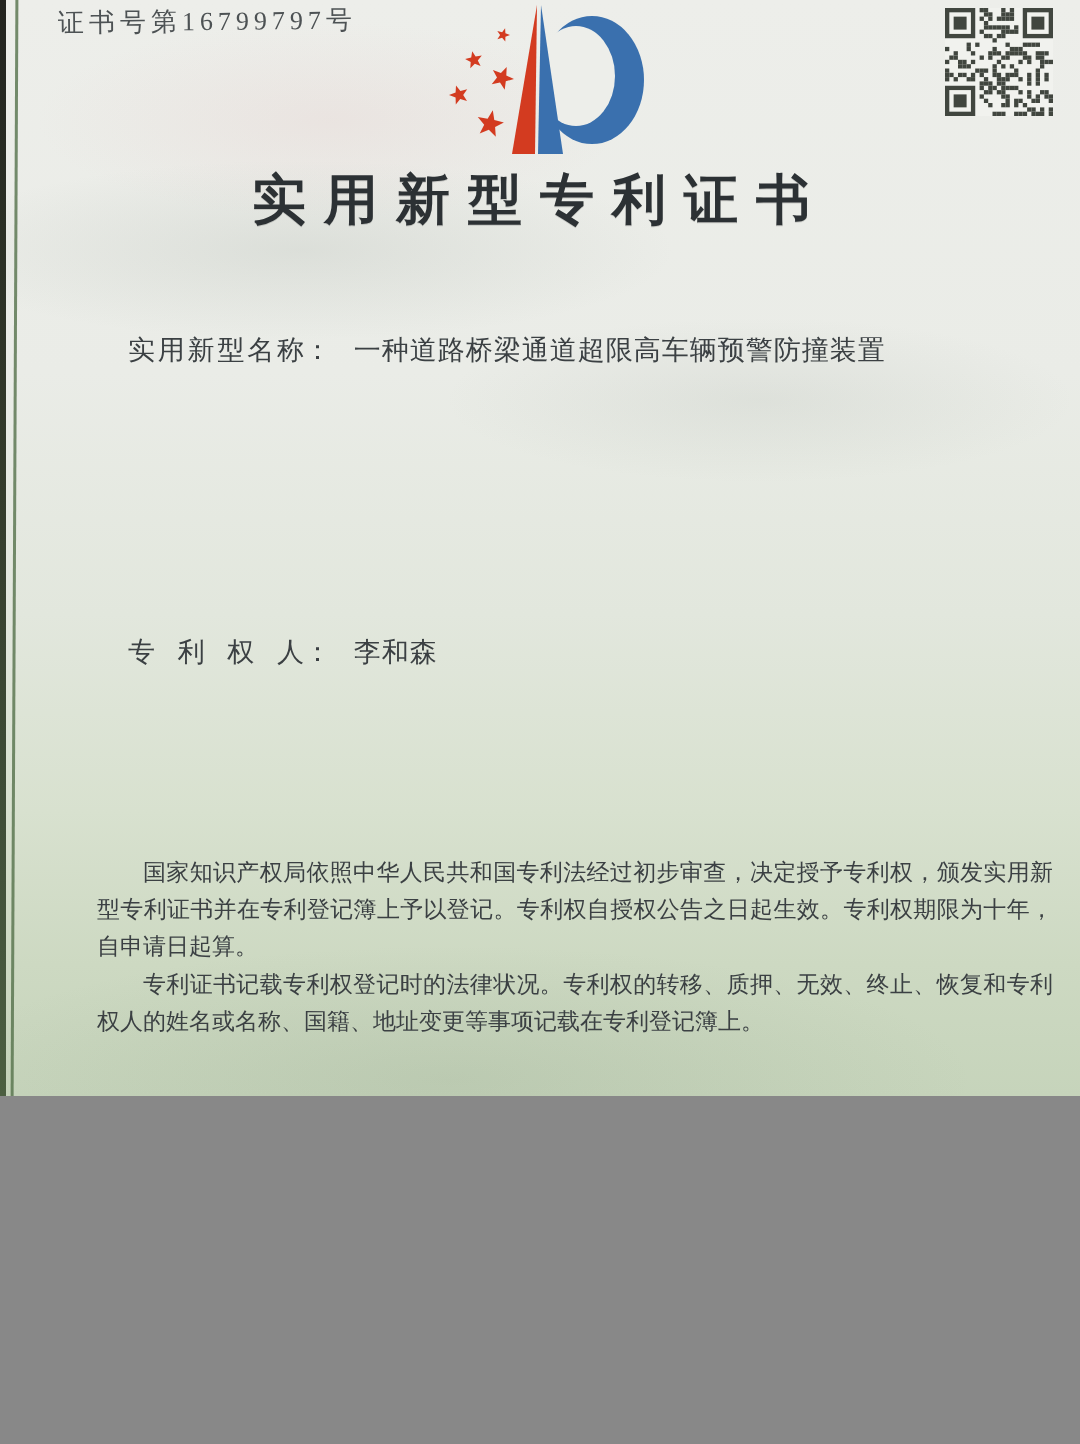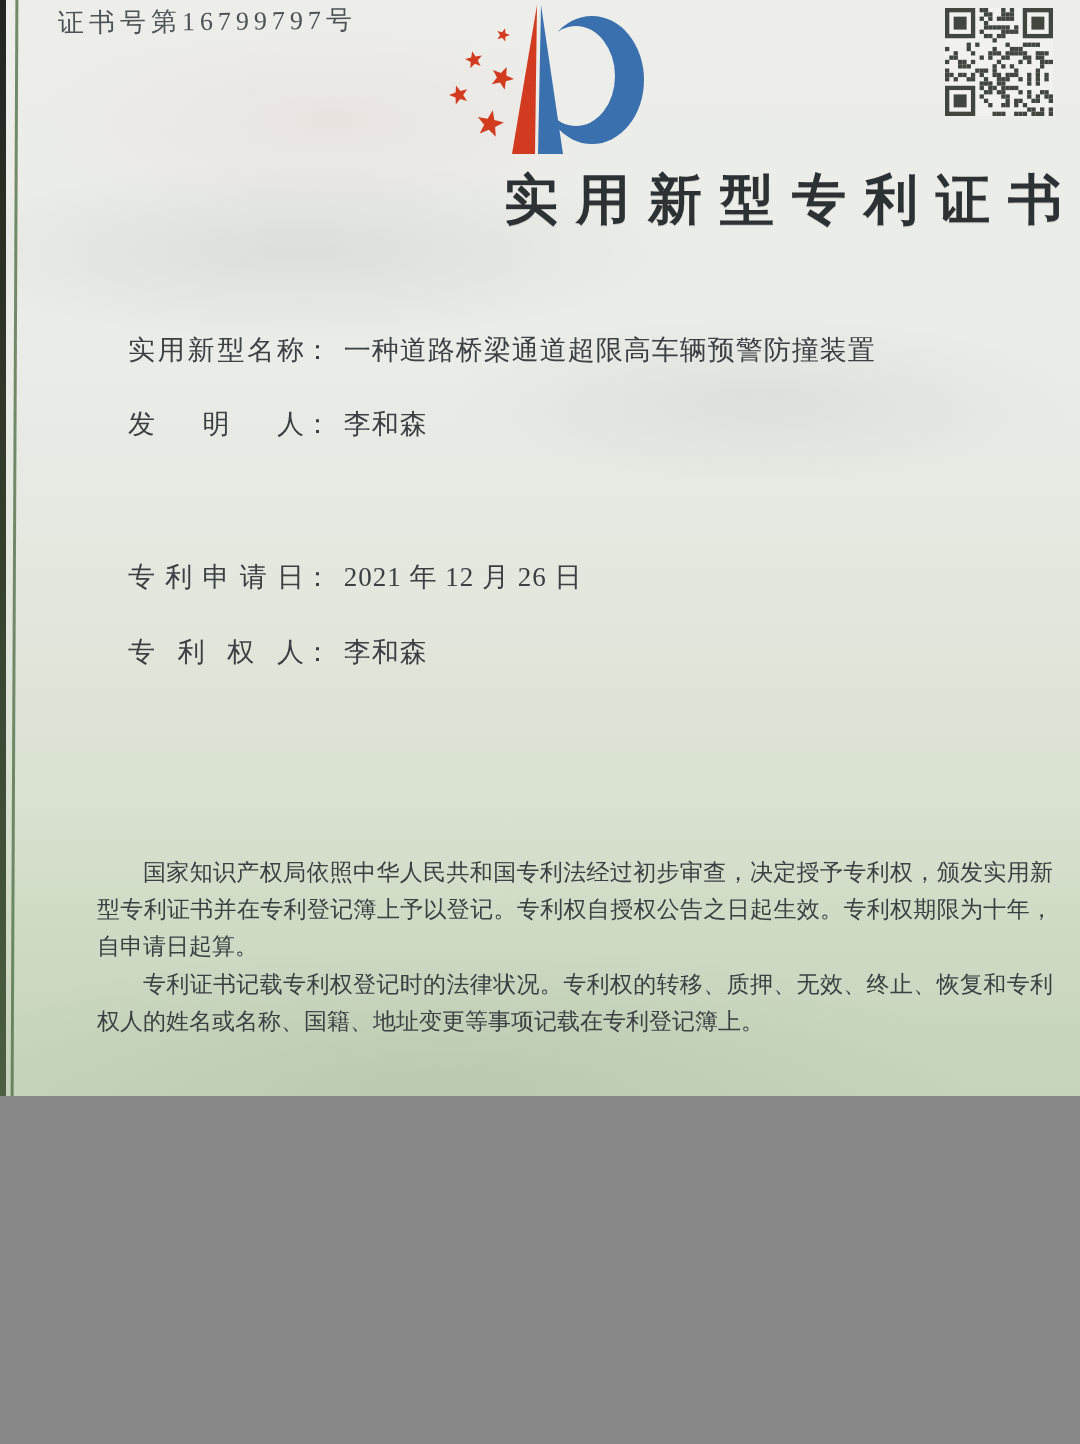--- a/index.html
+++ b/index.html
@@ -14,27 +14,27 @@
       linear-gradient(180deg,#edeeea 0%, #eaece7 34%, #e2e7dd 56%, #d8e1cf 74%, #cdd9c2 88%, #c6d4bb 100%);
   }
   .abs{position:absolute;}
   
   .edge-dark{left:0;top:0;width:6px;height:100%;z-index:2;
     background:linear-gradient(180deg,#23241f,#343c2c 45%,#42523a 80%,#4c5f41);}
   .edge-green{left:13px;top:0;width:3px;height:100%;z-index:2;background:#54714a;opacity:.8;transform:rotate(.25deg);}
   
   .certno{left:58px;top:4px;z-index:3;font-size:26px;color:#4d5254;letter-spacing:5px;transform:rotate(-.6deg);}
   
-  .title{left:0;top:164px;width:100%;z-index:3;text-align:right;font-size:54px;font-weight:700;
+  .title{left:0;top:164px;width:100%;z-index:3;text-align:center;font-size:54px;font-weight:700;
     color:#2c3134;letter-spacing:18px;text-shadow:0 1px 0 rgba(0,0,0,.15);}
   
   .field-row{left:85px;z-index:3;font-size:27px;color:#3b4043;white-space:nowrap;}
   .flabel{display:inline-block;width:176px;text-align:justify;text-align-last:justify;vertical-align:top;margin-left:43px;}
   .fcolon{display:inline-block;vertical-align:top;}
-  .fvalue{display:inline-block;margin-left:6px;vertical-align:top;letter-spacing:1px;}
+  .fvalue{display:inline-block;margin-left:16px;vertical-align:top;letter-spacing:1px;}
   .grant-right{position:absolute;left:480px;top:0;white-space:nowrap;}
   
   .para{left:85px;width:956px;z-index:3;font-size:23px;line-height:37px;color:#3b4043;
     text-align:justify;text-indent:2em;margin:12px;}
   
   #barcode{left:88px;top:1147px;z-index:3;}
   
   .director{left:85px;z-index:3;font-size:31px;color:#2f3335;letter-spacing:3px;
     font-family:"Liberation Sans","DejaVu Sans",sans-serif;font-style:italic;}
   
@@ -258,28 +258,20 @@
         <polygon points="16.0,83.4 20.4,89.0 27.2,87.2 23.2,93.1 27.0,99.0 20.2,97.0 15.8,102.5 15.6,95.4 9.0,92.9 15.6,90.5" fill="#d33b20"></polygon>
         <polygon points="52.8,108.3 54.3,118.0 63.9,120.4 55.1,124.9 55.8,134.7 48.8,127.8 39.7,131.5 44.2,122.7 37.8,115.1 47.6,116.7" fill="#d33b20"></polygon>
       </svg></div>
 
   <div class="abs title">实用新型专利证书</div>
 
   <div class="abs field-row" style="top:332px">
     <span class="flabel">实用新型名称</span><span class="fcolon">：</span>
     <span class="fvalue">一种道路桥梁通道超限高车辆预警防撞装置</span>
   </div>
-  <div class="abs field-row" style="top:406px">
-    <span class="flabel">发明人</span><span class="fcolon">：</span>
-    <span class="fvalue">李和森</span>
-  </div>
-  <div class="abs field-row" style="top:559px">
-    <span class="flabel">专利申请日</span><span class="fcolon">：</span>
-    <span class="fvalue">2021 年 12 月 26 日</span>
-  </div>
   <div class="abs field-row" style="top:634px">
     <span class="flabel">专利权人</span><span class="fcolon">：</span>
     <span class="fvalue">李和森</span>
   </div>
 
   <p class="abs para" style="top:842px">国家知识产权局依照中华人民共和国专利法经过初步审查，决定授予专利权，颁发实用新型专利证书并在专利登记簿上予以登记。专利权自授权公告之日起生效。专利权期限为十年，自申请日起算。</p>
   <p class="abs para" style="top:954px">专利证书记载专利权登记时的法律状况。专利权的转移、质押、无效、终止、恢复和专利权人的姓名或名称、国籍、地址变更等事项记载在专利登记簿上。</p>
 
   <div class="abs" id="barcode"><svg width="332" height="36">
         <rect x="0" y="0" width="5" height="34" fill="#1b1c1d"></rect>

